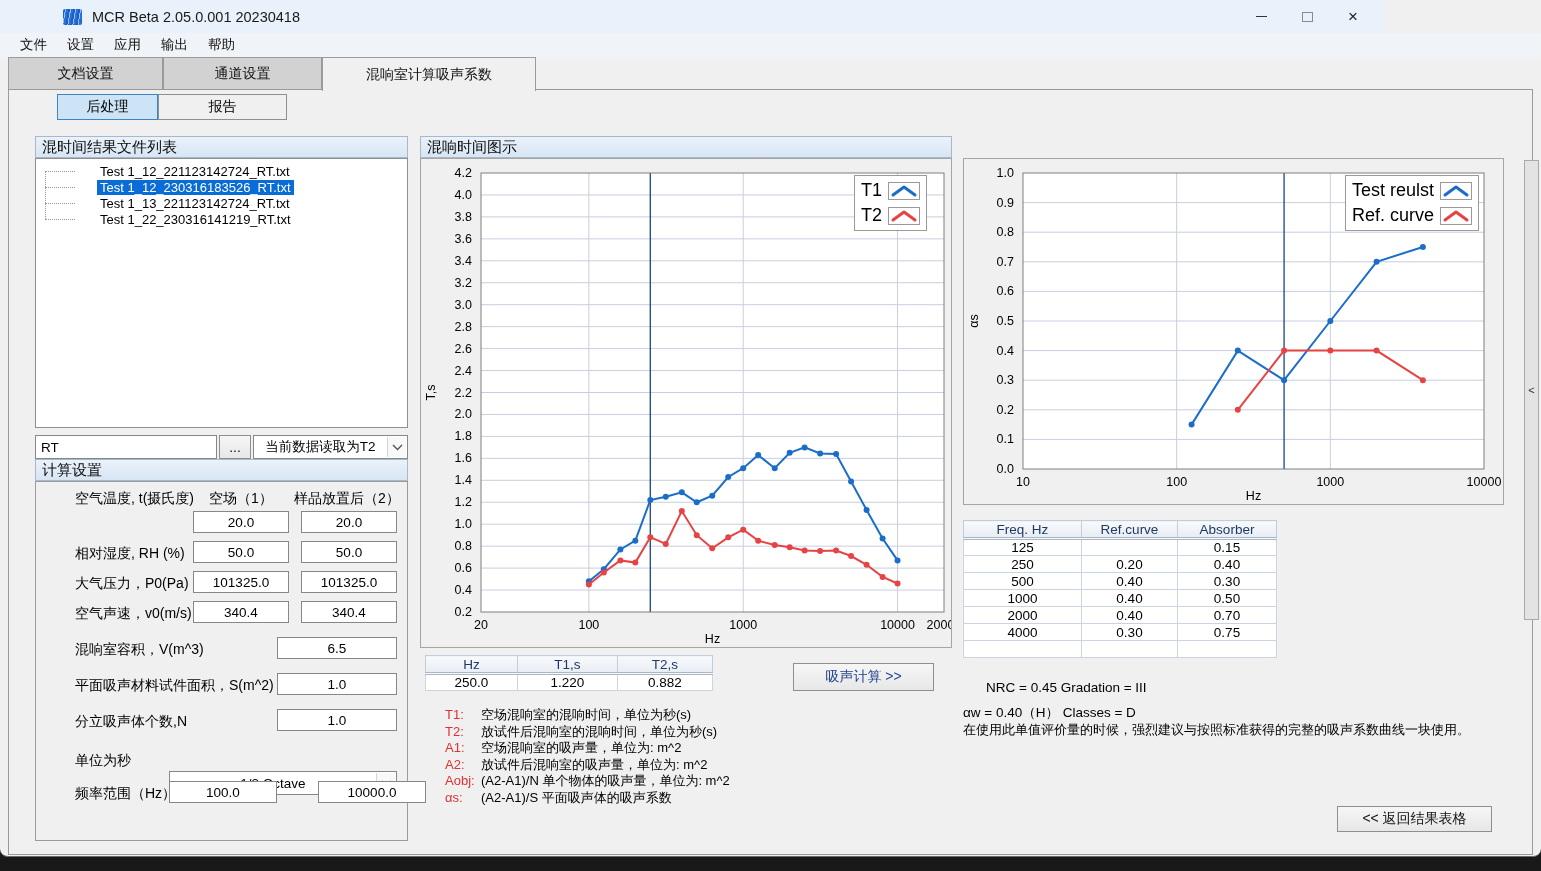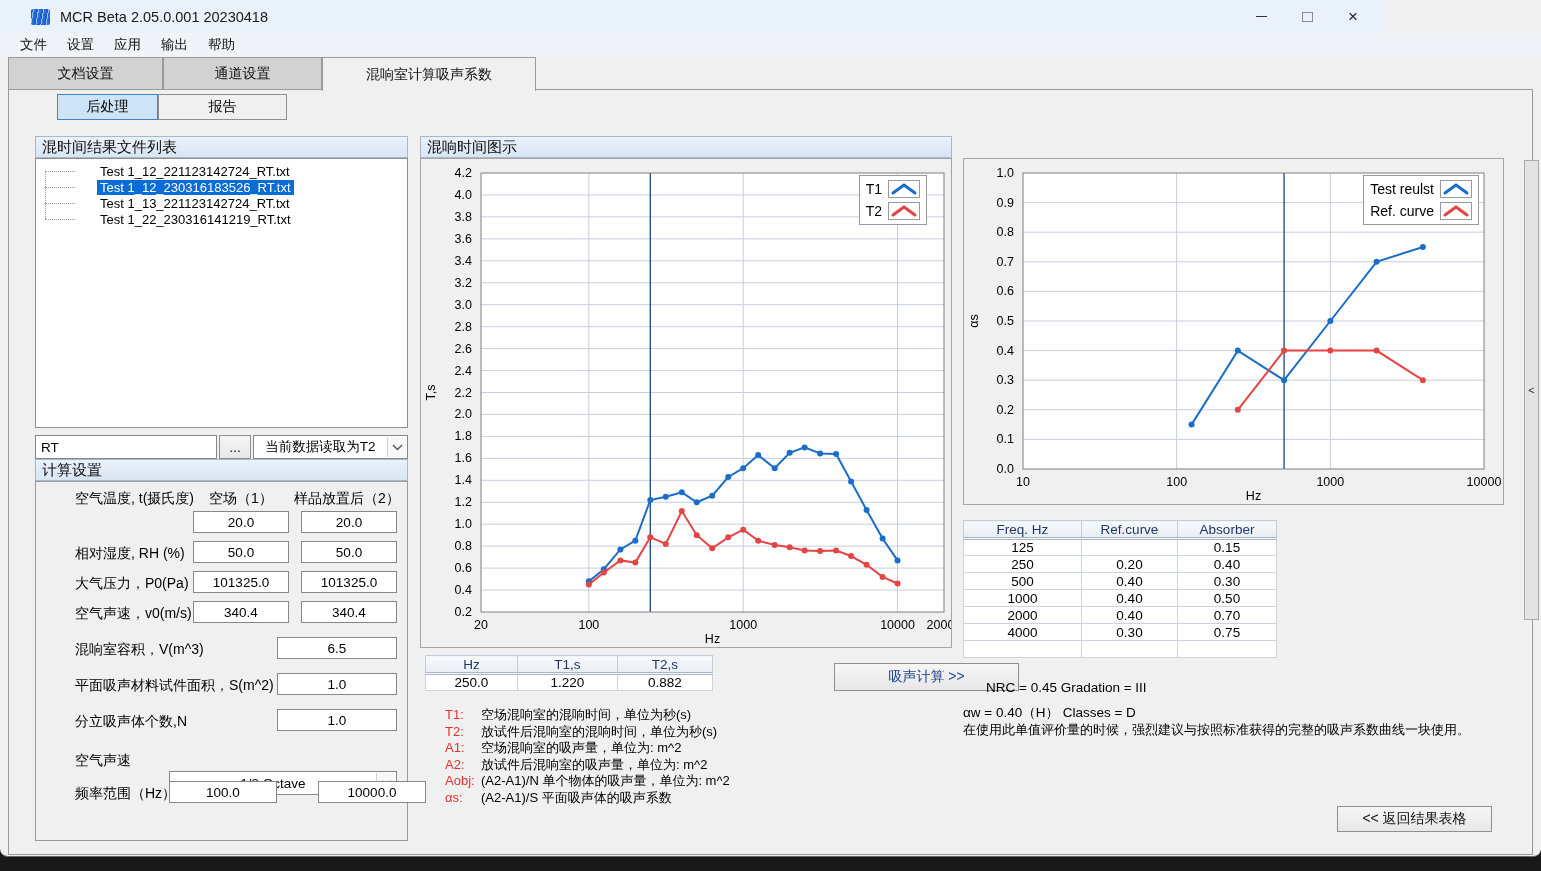--- a/index.html
+++ b/index.html
@@ -4,21 +4,21 @@
 <style>
   * { margin:0; padding:0; box-sizing:border-box; }
   html,body { background:#191919; }
   body { font-family:"Liberation Sans", sans-serif; }
   .screen { position:relative; width:1541px; height:871px; background:#191919; overflow:hidden; }
   .window { position:absolute; left:0; top:0; width:1541px; height:857px; background:#f0f0f0;
             border-radius:0 0 8px 8px; border-bottom:1px solid #6a6a6a; overflow:hidden; }
   .abs { position:absolute; }
 
   
-  .titlebar { left:0; top:0; width:1384px; height:33px; background:#e9f2fa; display:flex; align-items:center; }
+  .titlebar { left:0; top:0; width:1384px; height:33px; background:#e9f2fa; display:flex; align-items:center;padding-left:32px; }
   .app-icon { width:19px; height:16px; margin-left:31px; border-radius:2px;
               background:repeating-linear-gradient(100deg,#1d5ecd 0 2px,#8ec0f5 2px 3px,#2b6fd8 3px 5px); }
   .title-text { margin-left:10px; font-size:14.5px; color:#1a1a1a; }
   .win-controls { position:absolute; right:8px; top:0; height:33px; display:flex; }
   .win-btn { width:46px; height:33px; display:flex; align-items:center; justify-content:center;
              color:#222; font-size:15px; }
   .glyph-min { display:block; width:11px; height:0; border-top:1.4px solid #333; }
   .glyph-max { display:block; width:11px; height:10px; border:1.2px solid #8a8a8a; }
   .glyph-close { font-size:17px; line-height:1; color:#222; }
 
@@ -60,21 +60,21 @@
   .combo { background:#fff; border:1px solid #878787; font-size:13.5px; display:flex; align-items:center;
            justify-content:center; position:relative; padding-right:20px; color:#000; }
   .combo .chev { position:absolute; right:1px; top:1px; bottom:1px; width:19px; background:#f6f8fa;
                  border-left:1px solid #d5d5d5; display:flex; align-items:center; justify-content:center; }
 
   
   .chart-box { background:#f0f0f0; border:1px solid #a5a5a5; }
   .chart-legend { position:absolute; background:#fff; border:1px solid #9a9a9a; padding:4px 6px;
                   display:grid; row-gap:4px; }
   .legend-row { display:flex; align-items:center; justify-content:flex-end; gap:6px; }
-  .legend-label { font-size:14px; color:#000; white-space:nowrap; }
+  .legend-label { font-size:18px; color:#000; white-space:nowrap; }
   .legend-swatch { width:32px; height:18px; border:1px solid #9a9a9a; background:#fff; display:flex;
                    align-items:center; justify-content:center; }
 
   
   .dtable { border-collapse:collapse; background:#fff; border:1px solid #8fa0b5; table-layout:fixed; }
   .dtable th { background:linear-gradient(#f8fafc,#e8edf4); color:#1f3864; font-weight:normal;
                border:1px solid #c2cdda; border-bottom:3px double #aab6c6; font-size:13.5px; height:18px; padding:0 4px; }
   .dtable td { border:1px solid #ccd4df; font-size:13.5px; text-align:center; height:17px; padding:0 4px; color:#000; }
 
   .def-row { font-size:13px; line-height:16.5px; white-space:nowrap; }
@@ -182,21 +182,21 @@
 
     <div class="abs label" style="left:75px;top:641px;">混响室容积，V(m^3)</div>
     <input class="abs input" style="left: 277px; top: 637px; width: 120px; height: 22px;" value="6.5">
 
     <div class="abs label" style="left:75px;top:677px;">平面吸声材料试件面积，S(m^2)</div>
     <input class="abs input" style="left: 277px; top: 673px; width: 120px; height: 22px;" value="1.0">
 
     <div class="abs label" style="left:75px;top:713px;">分立吸声体个数,N</div>
     <input class="abs input" style="left: 277px; top: 709px; width: 120px; height: 22px;" value="1.0">
 
-    <div class="abs label" style="left:75px;top:752px;">空气声速</div>
+    <div class="abs label" style="left:75px;top:752px;">单位为秒</div>
     <div class="abs combo" style="left:169px;top:747px;width:228px;height:24px;">
       <span>1/3 Octave</span>
       <span class="chev">
         <svg width="11" height="7" viewBox="0 0 11 7">
             <path d="M1 1 L5.5 5.5 L10 1" fill="none" stroke="#555" stroke-width="1.4"></path>
           </svg>
       </span>
     </div>
 
     <div class="abs label" style="left:75px;top:785px;">频率范围（Hz）</div>
@@ -331,21 +331,21 @@
         </thead>
         <tbody>
           <tr>
             <td>250.0</td>
             <td>1.220</td>
             <td>0.882</td>
           </tr>
         </tbody>
       </table>
 
-    <button class="abs btn" style="left:834px;top:663px;width:185px;height:28px;color:#23458f;text-align:center;">吸声计算 &gt;&gt;</button>
+    <button class="abs btn" style="left:793px;top:663px;width:141px;height:28px;color:#23458f;text-align:center;">吸声计算 &gt;&gt;</button>
 
     <div class="abs" style="left:425px;top:707px;">
       <div class="def-row"><span class="def-term">T1:</span><span>空场混响室的混响时间，单位为秒(s)</span></div>
       <div class="def-row"><span class="def-term">T2:</span><span>放试件后混响室的混响时间，单位为秒(s)</span></div>
       <div class="def-row"><span class="def-term">A1:</span><span>空场混响室的吸声量，单位为: m^2</span></div>
       <div class="def-row"><span class="def-term">A2:</span><span>放试件后混响室的吸声量，单位为: m^2</span></div>
       <div class="def-row"><span class="def-term">Aobj:</span><span>(A2-A1)/N 单个物体的吸声量，单位为: m^2</span></div>
       <div class="def-row"><span class="def-term">αs:</span><span>(A2-A1)/S  平面吸声体的吸声系数</span></div>
     </div>
 

